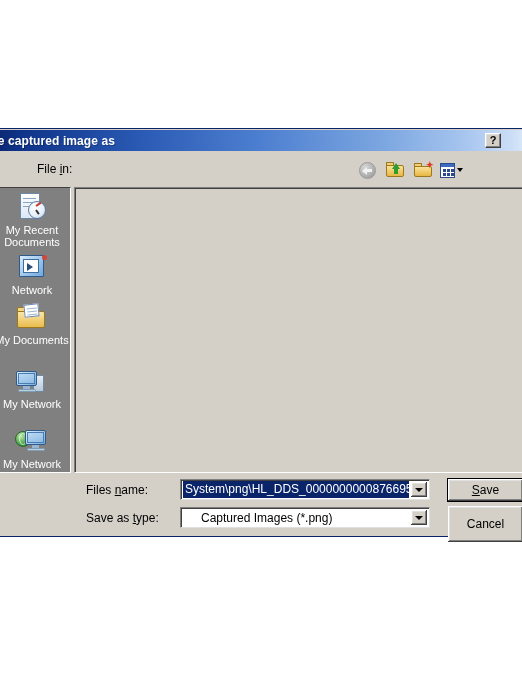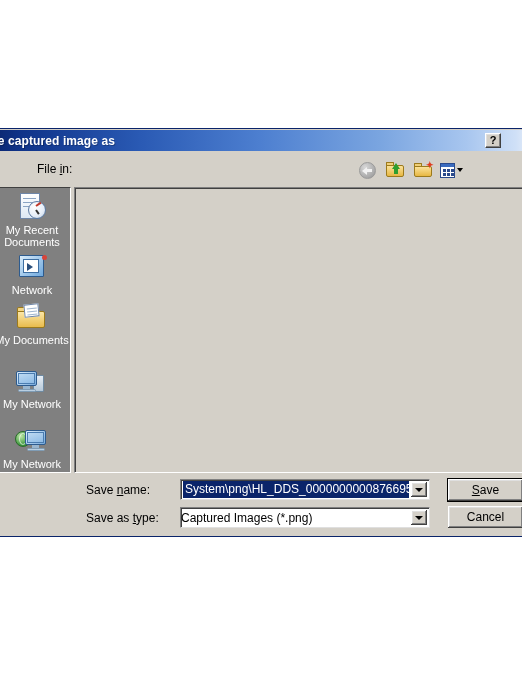--- a/index.html
+++ b/index.html
@@ -504,29 +504,29 @@
     background: #0a246a;
     padding: 1px 0 2px 2px;
     margin-left: 2px;
     white-space: nowrap;
     overflow: hidden;
     max-width: 224px;
     line-height: 14px;
   }
   .type-value {
     font-size: 12px; color: #000000;
-    margin-left: 0;
+    margin-left: 20px;
     white-space: nowrap; overflow: hidden;
   }
 
   
   .btn {
     position: absolute;
     left: 461px;
-    width: 75px; height: 22px;
+    width: 75px; height: 36px;
     background: #d4d0c8;
     font-size: 12px; color: #000000;
     display: flex; align-items: center; justify-content: center;
     box-shadow: inset -1px -1px 0 #404040, inset 1px 1px 0 #ffffff,
                 inset -2px -2px 0 #808080, inset 2px 2px 0 #dfdfdf;
     box-sizing: border-box;
     cursor: default;
   }
   .btn-save {
     top: 349px;
@@ -649,21 +649,21 @@
             <span class="base"></span>
         </span>
         <span class="place-label">My Network
 Places</span>
       </div>
 
     </div>
 
     <div class="filelist"></div>
 
-    <span class="fn-label"><span>Save </span><span class="u">n</span><span>ame:</span></span>
+    <span class="fn-label"><span>Files </span><span class="u">n</span><span>ame:</span></span>
 
     <div class="fn-combo">
       <span class="fn-value">System\png\HL_DDS_0000000000876695.png</span>
       <span class="combo-arrow-btn">
         <span class="arrow-dn"></span>
       </span>
     </div>
 
     <span class="type-label"><span>Save as </span><span class="u">t</span><span>ype:</span></span>
 

